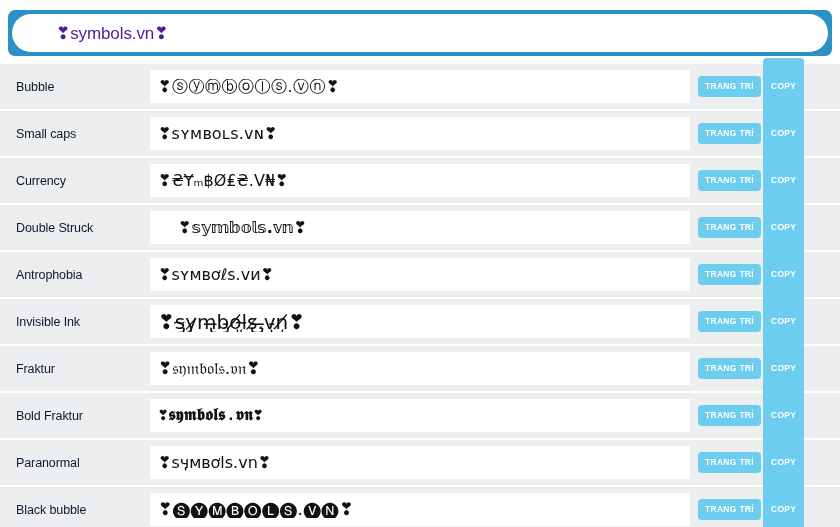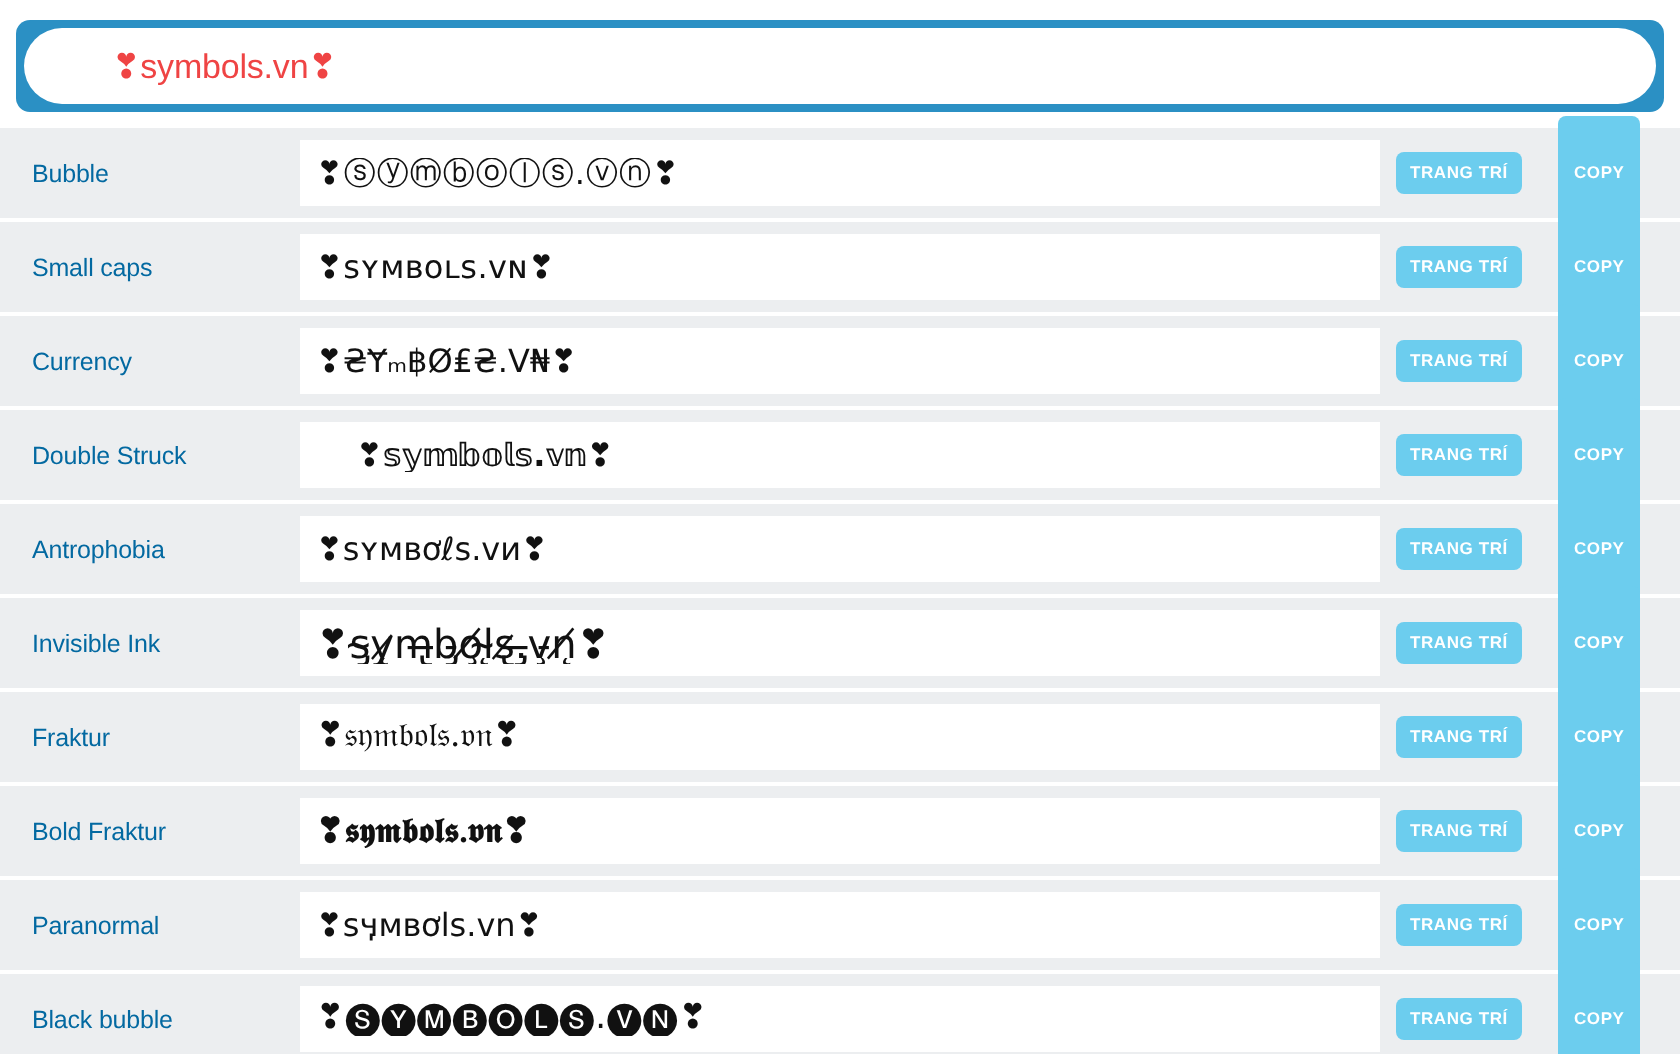--- a/index.html
+++ b/index.html
@@ -26,21 +26,21 @@
   .search-input {
     width: 100%;
     height: 38px;
     box-sizing: border-box;
     border: none;
     outline: none;
     border-radius: 19px;
     background: #ffffff;
     font-family: "Liberation Sans", sans-serif;
     font-size: 17px;
-    color: #ef4444;
+    color: #4c1d95;
     padding: 0 18px 0 44px;
     letter-spacing: -0.1px;
   }
 
   
   .rows {
     margin-top: 8px;
   }
   .row {
     height: 45px;
@@ -49,21 +49,21 @@
     align-items: center;
     margin-bottom: 2px;
     box-sizing: border-box;
   }
   .row-label {
     width: 150px;
     flex: 0 0 150px;
     padding-left: 16px;
     box-sizing: border-box;
     font-size: 12.5px;
-    color: #0369a1;
+    color: #0f172a;
     font-family: "Liberation Sans", sans-serif;
     letter-spacing: -0.1px;
   }
   .row-field {
     flex: 1 1 auto;
     background: #ffffff;
     height: 33px;
     display: flex;
     align-items: center;
     overflow: hidden;
@@ -77,21 +77,21 @@
     line-height: 1;
     font-family: "DejaVu Sans", sans-serif;
     white-space: nowrap;
     overflow: hidden;
   }
   .row-actions {
     flex: 0 0 150px;
     width: 150px;
     display: flex;
     align-items: center;
-    gap: 18px;
+    gap: 2px;
     padding-left: 8px;
     box-sizing: border-box;
   }
   .btn {
     background: #6ccdee;
     color: #ffffff;
     border: none;
     border-radius: 4px;
     font-family: "Liberation Sans", sans-serif;
     font-size: 8.5px;
@@ -107,21 +107,21 @@
   }
 
   
   .st-bubble     { font-size: 16px; letter-spacing: 0.5px; }
   .st-smallcaps  { font-size: 16px; letter-spacing: 0.2px; }
   .st-currency   { font-size: 16px; font-weight: normal; }
   .st-dstruck    { font-size: 16px; font-weight: bold; margin-left: 20px; }
   .st-antro      { font-size: 16px; }
   .st-invisible  { font-size: 20px; }
   .st-fraktur    { font-size: 17px; font-family: "DejaVu Serif", serif; }
-  .st-boldfraktur{ font-size: 17px; font-weight: bold; font-family: Liberation Serif, serif; }
+  .st-boldfraktur{ font-size: 17px; font-weight: bold; font-family: Liberation Mono, monospace; }
   .st-paranormal { font-size: 16px; }
   .st-blackbub   { font-size: 17px; letter-spacing: 0.5px; }
 </style>
 </head>
 <body>
 
 <div class="search-wrap">
   <input class="search-input" value="❣symbols.vn❣" placeholder="symbols.vn" style="">
 </div>
 

